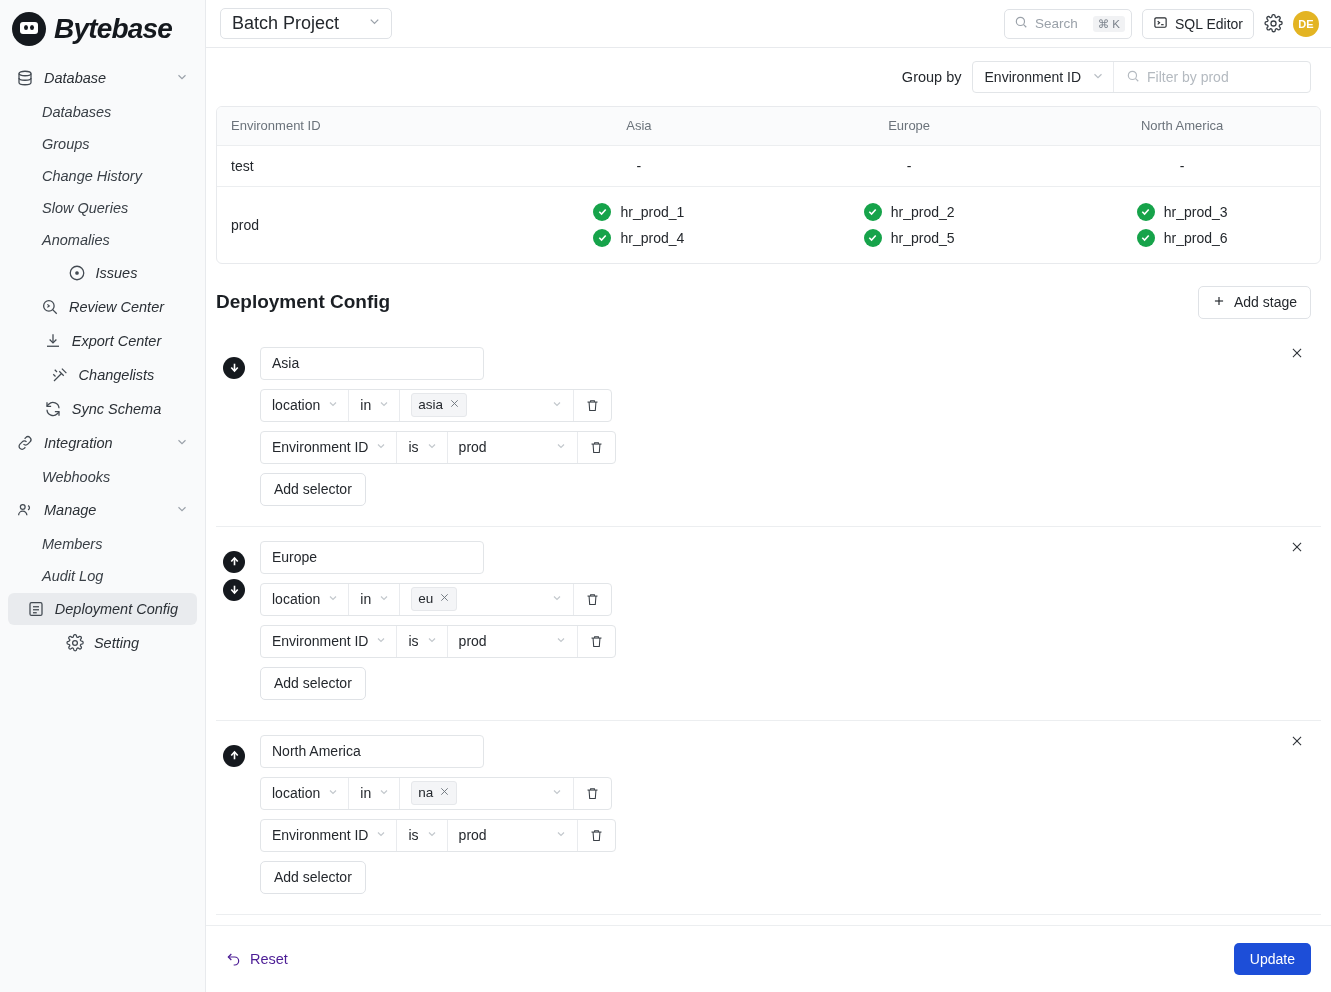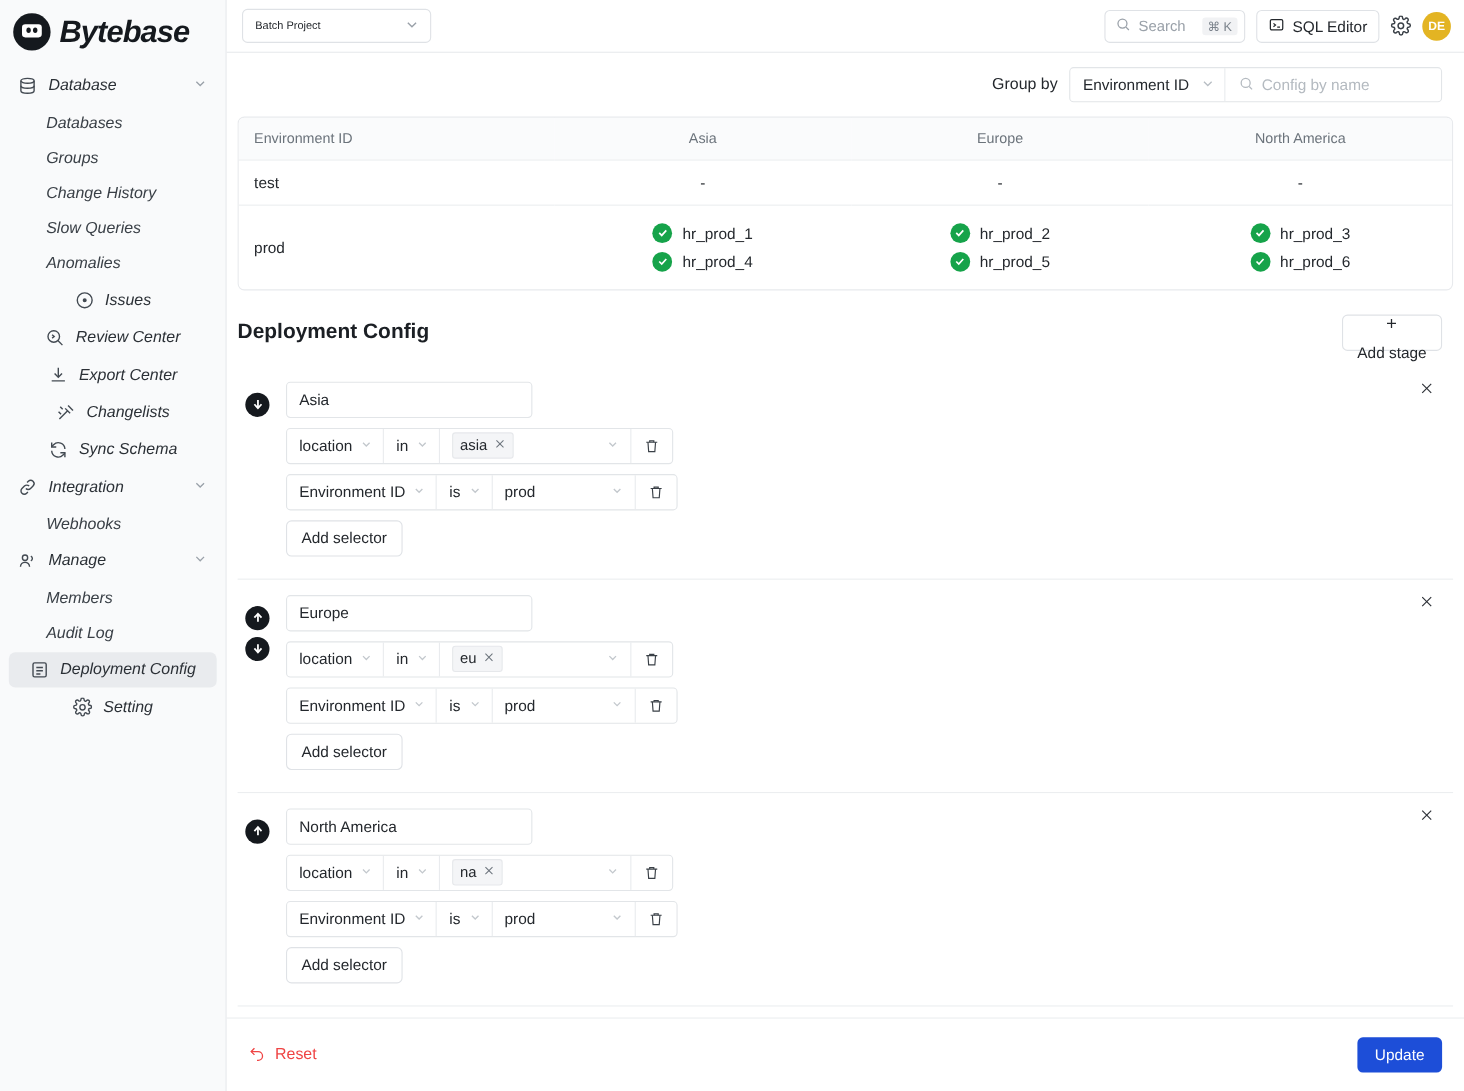--- a/index.html
+++ b/index.html
@@ -68,21 +68,21 @@
     height: 48px; flex: 0 0 48px;
     border-bottom: 1px solid #e8eaed;
     display: flex; align-items: center;
     padding: 0 12px 0 14px; gap: 10px;
   }
   .proj-select {
     display: flex; align-items: center; gap: 10px;
     height: 31px; min-width: 172px;
     border: 1px solid #dfe2e6; border-radius: 5px;
     background: #fff; padding: 0 9px 0 11px;
-    font-size: 10px; color: #24282d; cursor: pointer; justify-content: space-between;
+    font-size: 18px; color: #24282d; cursor: pointer; justify-content: space-between;
   }
   .proj-select .chev { margin-left: auto; color: #9aa1a9; }
   .top-right { margin-left: auto; display: flex; align-items: center; gap: 10px; }
   .search-box {
     display: flex; align-items: center; gap: 7px;
     width: 128px; height: 30px;
     border: 1px solid #dfe2e6; border-radius: 5px;
     background: #fff; padding: 0 6px 0 9px;
     color: #9aa1a9; font-size: 13.5px; cursor: pointer;
   }
@@ -149,21 +149,21 @@
 
   
   .sec-head {
     display: flex; align-items: center; justify-content: space-between;
     padding: 22px 10px 14px 0;
   }
   .sec-title { font-size: 19px; font-weight: bold; color: #1b1f24; }
   .btn-outline {
     display: inline-flex; align-items: center; gap: 8px;
     height: 33px; padding: 0 13px; border: 1px solid #dfe2e6; border-radius: 5px;
-    background: #fff; font-size: 14px; color: #24282d; cursor: pointer; flex-direction: column;
+    background: #fff; font-size: 14px; color: #24282d; cursor: pointer;
   }
 
   .stage {
     position: relative;
     border-bottom: 1px solid #eceef0;
     padding: 14px 0 20px 0;
   }
   .stage.last { border-bottom: 1px solid #eceef0; }
   .stage-x {
     position: absolute; right: 14px; top: 10px;
@@ -222,21 +222,21 @@
     background: #fff; font-size: 14px; color: #24282d; cursor: pointer; width: max-content;
   }
 
   .footer {
     height: 67px; flex: 0 0 67px;
     border-top: 1px solid #eceef0;
     display: flex; align-items: center; padding: 0 20px 0 20px;
   }
   .reset {
     display: inline-flex; align-items: center; gap: 8px;
-    font-size: 14.5px; color: #ef4444; cursor: pointer;
+    font-size: 14.5px; color: #4c1d95; cursor: pointer;
   }
   .update {
     margin-left: auto; height: 32px; padding: 0 16px; border: none; border-radius: 5px;
     background: #1d4ed8; color: #fff; font-size: 14px; cursor: pointer;
     font-family: "Liberation Sans", sans-serif;
   }
 </style>
 </head>
 <body>
 
@@ -436,21 +436,21 @@
             <span>Environment ID</span>
             <span class="chev"><svg width="14" height="14" viewBox="0 0 24 24" fill="none" stroke="currentColor" stroke-width="2">
                   <polyline points="6 9 12 15 18 9"></polyline>
                 </svg></span>
           </div>
           <div class="filter">
             <span><svg width="14" height="14" viewBox="0 0 24 24" fill="none" stroke="currentColor" stroke-width="2">
                   <circle cx="11" cy="11" r="7"></circle>
                   <path d="M16.5 16.5 21 21"></path>
                 </svg></span>
-            <span>Config by name</span>
+            <span>Filter by prod</span>
           </div>
         </div>
       </div>
 
       <div class="tablewrap">
         <table>
           <colgroup>
               <col style="width:26%">
               <col style="width:24.5%">
               <col style="width:24.5%">

